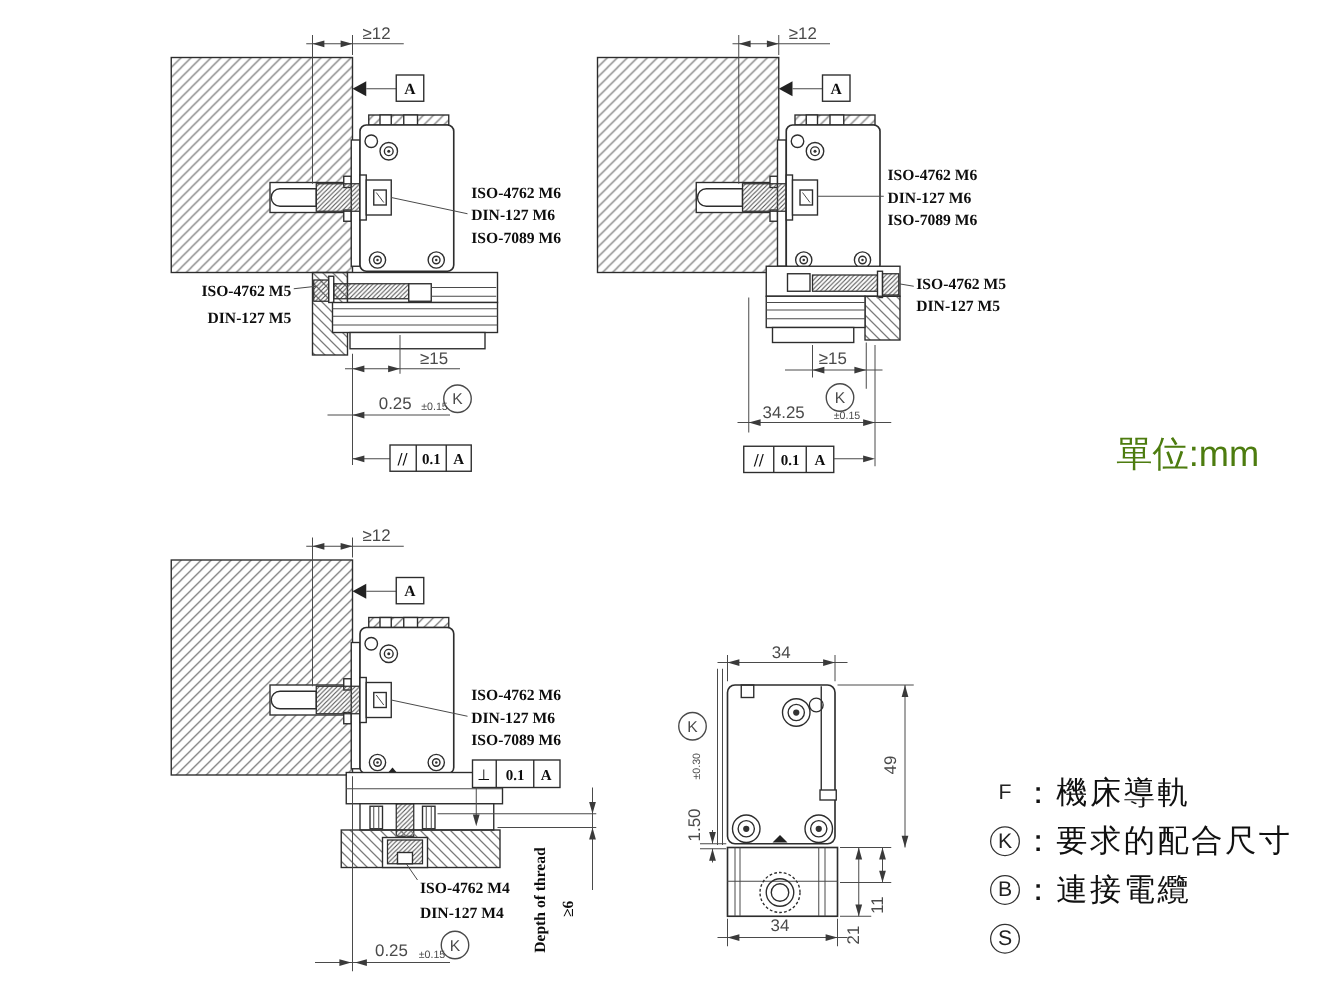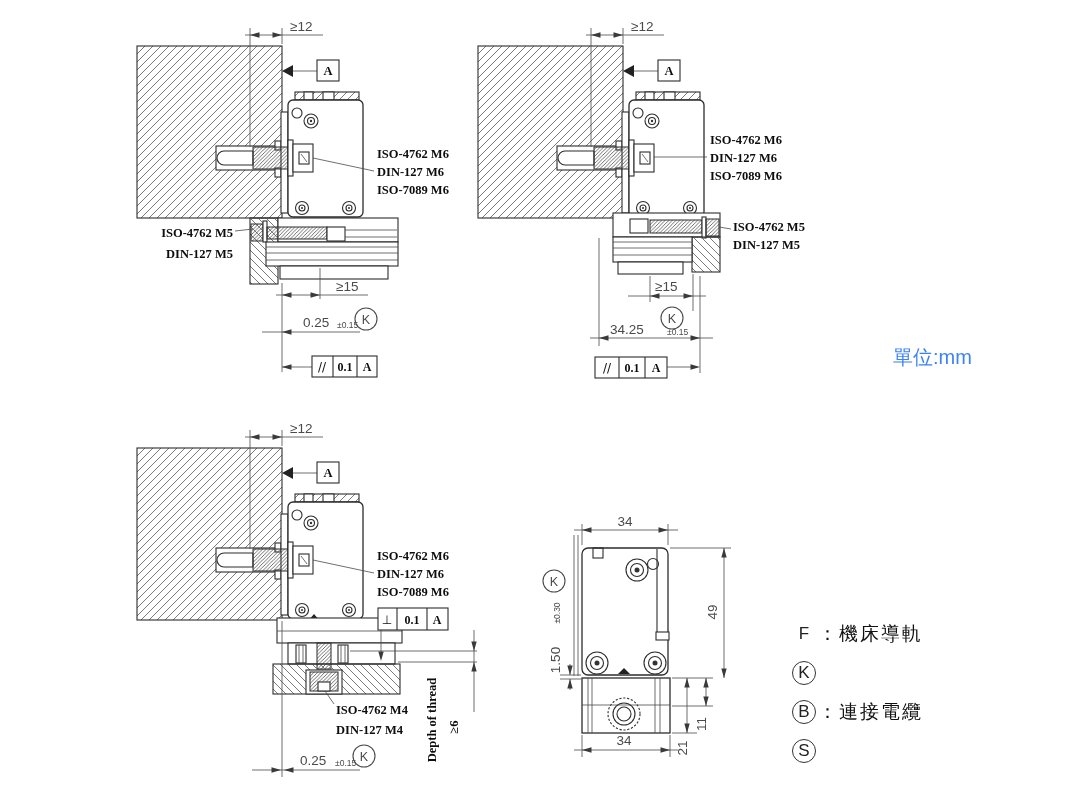--- a/index.html
+++ b/index.html
@@ -15,29 +15,29 @@
   .h2f{fill:url(#h2);stroke:#2d2d2d;stroke-width:1.1}
   .h3f{fill:url(#h3);stroke:#2d2d2d;stroke-width:1}
   text.dim {font:13.5px "Liberation Sans",sans-serif;fill:#4a4a4a}
   text.dims{font:8.5px "Liberation Sans",sans-serif;fill:#4a4a4a}
   text.lbl {font:bold 12.5px "Liberation Serif",serif;fill:#0d0d0d}
   text.fcf {font:bold 12px "Liberation Serif",serif;fill:#0d0d0d}
   text.fcs {font:12px "DejaVu Sans",sans-serif;fill:#0d0d0d}
   text.kk  {font:12.5px "Liberation Sans",sans-serif;fill:#4a4a4a}
   .kcirc{stroke:#4a4a4a;stroke-width:1.1;fill:none}
   
-  .unit-note{position:absolute;left:893px;top:344px;font-size:20px;color:#3b82f6;
+  .unit-note{position:absolute;left:893px;top:344px;font-size:29px;color:#4d7c0f;
              font-family:"Liberation Sans",sans-serif}
   .legend{position:absolute;left:792px;top:614px;color:#111}
   .legend-row{display:flex;align-items:center;height:39px}
   .legend-key{display:inline-flex;align-items:center;justify-content:center;
               width:24px;height:24px;font-size:17px;font-family:"Liberation Sans",sans-serif;
               color:#222;box-sizing:border-box;margin-right:2px}
   .legend-key.circled{border:1.6px solid #333;border-radius:50%}
-  .legend-desc{font-size:19px;font-family:Liberation Mono, monospace;letter-spacing:2px}
+  .legend-desc{font-size:25px;font-family:Liberation Mono, monospace;letter-spacing:2px}
 </style>
 </head>
 <body>
 
 <div id="stage">
 
 <svg width="1075" height="795" viewBox="0 0 1075 795">
   <defs>
     <path id="ar" d="M0,0 L-9.5,-2.7 L-9.5,2.7 Z" fill="#3a3a3a"></path>
     <pattern id="h1" width="8" height="8" patternUnits="userSpaceOnUse">
@@ -323,20 +323,21 @@
 
 <div class="unit-note">單位:mm</div>
 
 <div class="legend">
   <div class="legend-row">
     <span class="legend-key">F</span>
     <span class="legend-desc">：機床導軌</span>
   </div>
   <div class="legend-row">
     <span class="legend-key circled">K</span>
+    <span class="legend-desc">：要求的配合尺寸</span>
   </div>
   <div class="legend-row">
     <span class="legend-key circled">B</span>
     <span class="legend-desc">：連接電纜</span>
   </div>
   <div class="legend-row">
     <span class="legend-key circled">S</span>
   </div>
 </div>
 

